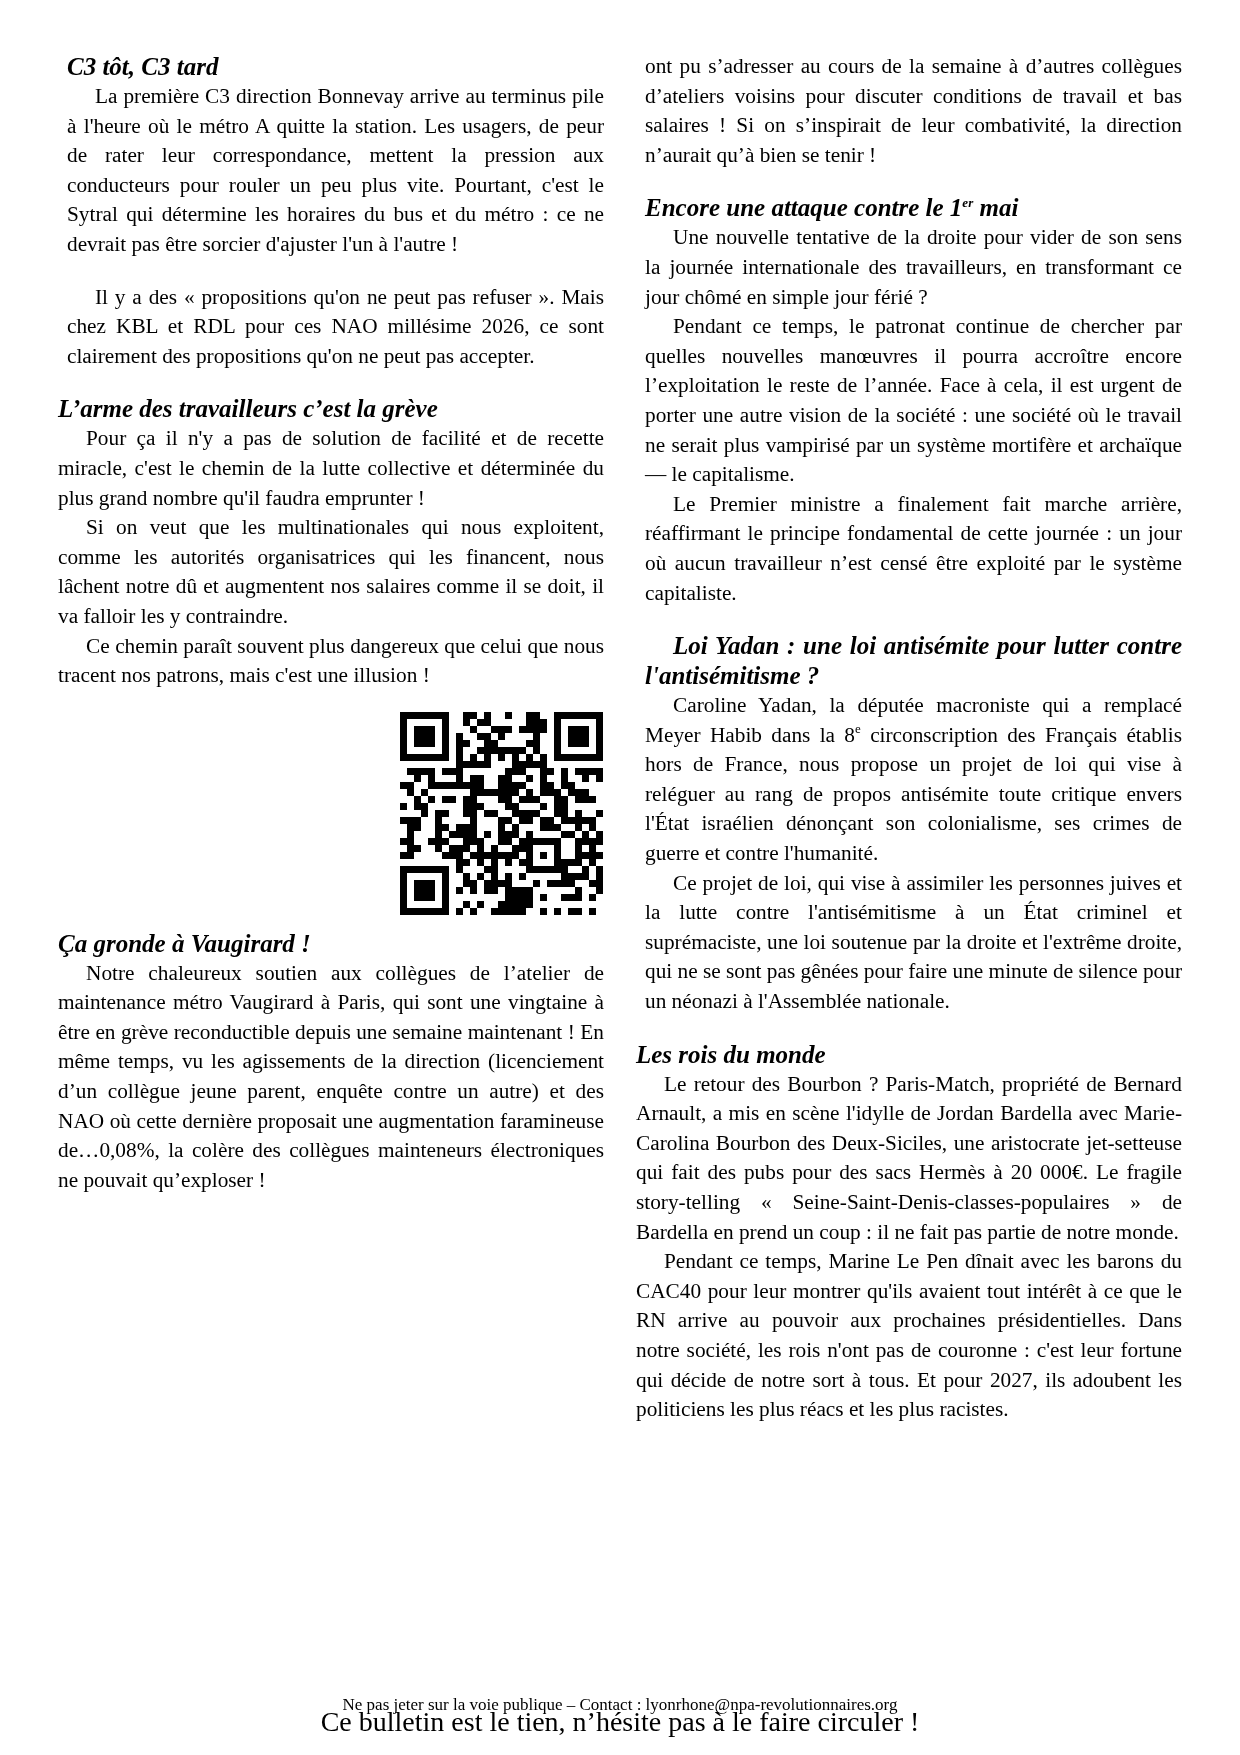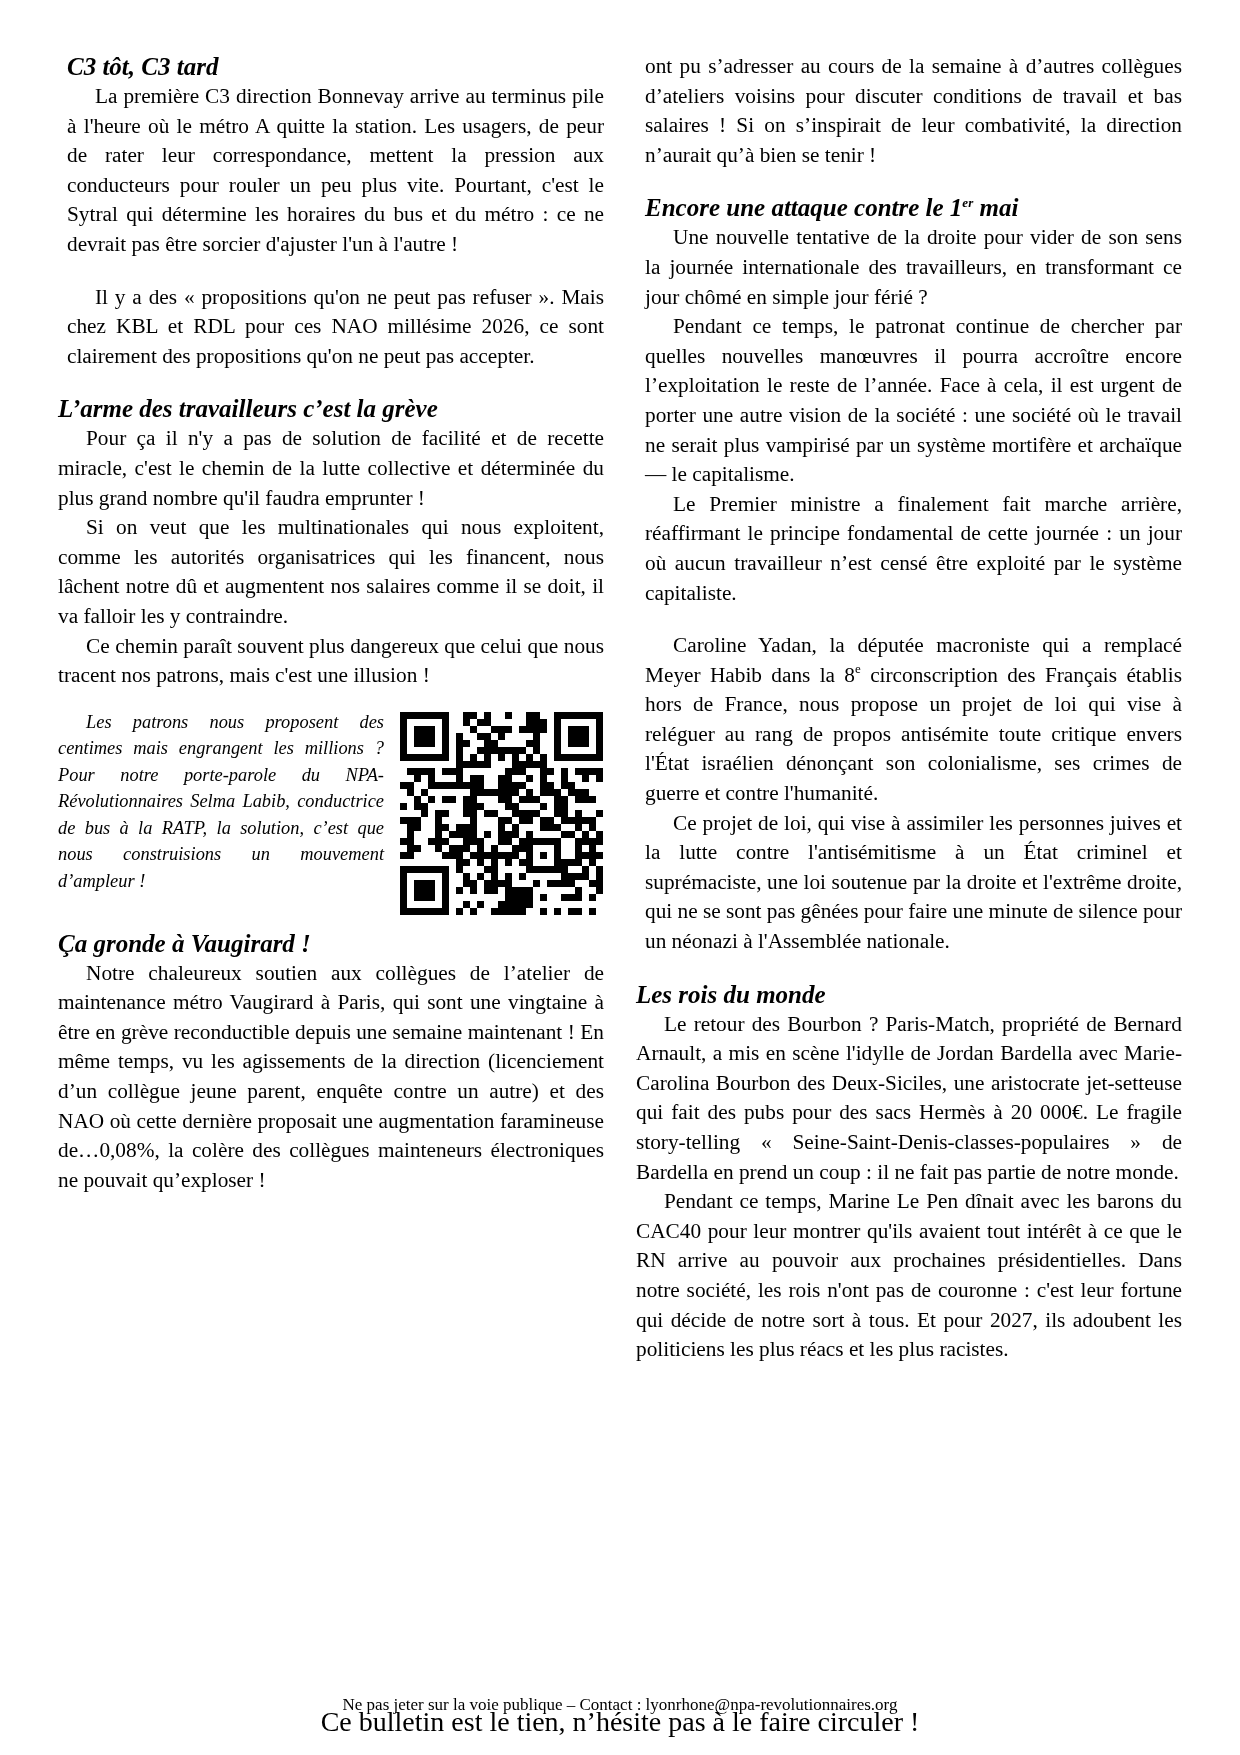--- a/index.html
+++ b/index.html
@@ -39,21 +39,20 @@
   </section>
 
   <section>
     <h2>L’arme des travailleurs c’est la grève</h2>
     <p>Pour ça il n'y a pas de solution de facilité et de recette miracle, c'est le chemin de la lutte collective et déterminée du plus grand nombre qu'il faudra emprunter !</p>
     <p>Si on veut que les multinationales qui nous exploitent, comme les autorités organisatrices qui les financent, nous lâchent notre dû et augmentent nos salaires comme il se doit, il va falloir les y contraindre.</p>
     <p>Ce chemin paraît souvent plus dangereux que celui que nous tracent nos patrons, mais c'est une illusion !</p>
   </section>
 
   <div class="promo">
-    <div class="promo-text">Les patrons nous proposent des centimes mais engrangent les millions ? Pour notre porte-parole du NPA-Révolutionnaires Selma Labib, conductrice de bus à la RATP, la solution, c’est que nous construisions un mouvement d’ampleur !</div>
     <svg class="qr" id="qr" viewBox="0 0 29 29" shape-rendering="crispEdges">
         <rect x="0" y="0" width="1" height="1" fill="#000"></rect>
         <rect x="1" y="0" width="1" height="1" fill="#000"></rect>
         <rect x="2" y="0" width="1" height="1" fill="#000"></rect>
         <rect x="3" y="0" width="1" height="1" fill="#000"></rect>
         <rect x="4" y="0" width="1" height="1" fill="#000"></rect>
         <rect x="5" y="0" width="1" height="1" fill="#000"></rect>
         <rect x="6" y="0" width="1" height="1" fill="#000"></rect>
         <rect x="9" y="0" width="1" height="1" fill="#000"></rect>
         <rect x="10" y="0" width="1" height="1" fill="#000"></rect>
@@ -506,20 +505,21 @@
   </section>
 
   <section class="sec">
     <h2><span>Encore une attaque contre le 1</span><sup>er</sup><span> mai</span></h2>
     <p>Une nouvelle tentative de la droite pour vider de son sens la journée internationale des travailleurs, en transformant ce jour chômé en simple jour férié ?</p>
     <p>Pendant ce temps, le patronat continue de chercher par quelles nouvelles manœuvres il pourra accroître encore l’exploitation le reste de l’année. Face à cela, il est urgent de porter une autre vision de la société : une société où le travail ne serait plus vampirisé par un système mortifère et archaïque — le capitalisme.</p>
     <p>Le Premier ministre a finalement fait marche arrière, réaffirmant le principe fondamental de cette journée : un jour où aucun travailleur n’est censé être exploité par le système capitaliste.</p>
   </section>
 
   <section class="sec">
+    <h2 class="indented">Loi Yadan : une loi antisémite pour lutter contre l'antisémitisme ?</h2>
     <p><span>Caroline Yadan, la députée macroniste qui a remplacé Meyer Habib dans la 8</span><sup>e</sup><span> circonscription des Français établis hors de France, nous propose un projet de loi qui vise à reléguer au rang de propos antisémite toute critique envers l'État israélien dénonçant son colonialisme, ses crimes de guerre et contre l'humanité.</span></p>
     <p>Ce projet de loi, qui vise à assimiler les personnes juives et la lutte contre l'antisémitisme à un État criminel et suprémaciste, une loi soutenue par la droite et l'extrême droite, qui ne se sont pas gênées pour faire une minute de silence pour un néonazi à l'Assemblée nationale.</p>
   </section>
 
   <section style="margin-top: 22px;">
     <h2>Les rois du monde</h2>
     <p>Le retour des Bourbon ? Paris-Match, propriété de Bernard Arnault, a mis en scène l'idylle de Jordan Bardella avec Marie-Carolina Bourbon des Deux-Siciles, une aristocrate jet-setteuse qui fait des pubs pour des sacs Hermès à 20 000€. Le fragile story-telling  « Seine-Saint-Denis-classes-populaires »  de Bardella en prend un coup : il ne fait pas partie de notre monde.</p>
     <p>Pendant ce temps, Marine Le Pen dînait avec les barons du CAC40 pour leur montrer qu'ils avaient tout intérêt à ce que le RN arrive au pouvoir aux prochaines présidentielles. Dans notre société, les rois n'ont pas de couronne : c'est leur fortune qui décide de notre sort à tous. Et pour 2027, ils adoubent les politiciens les plus réacs et les plus racistes.</p>
   </section>
 </div>

